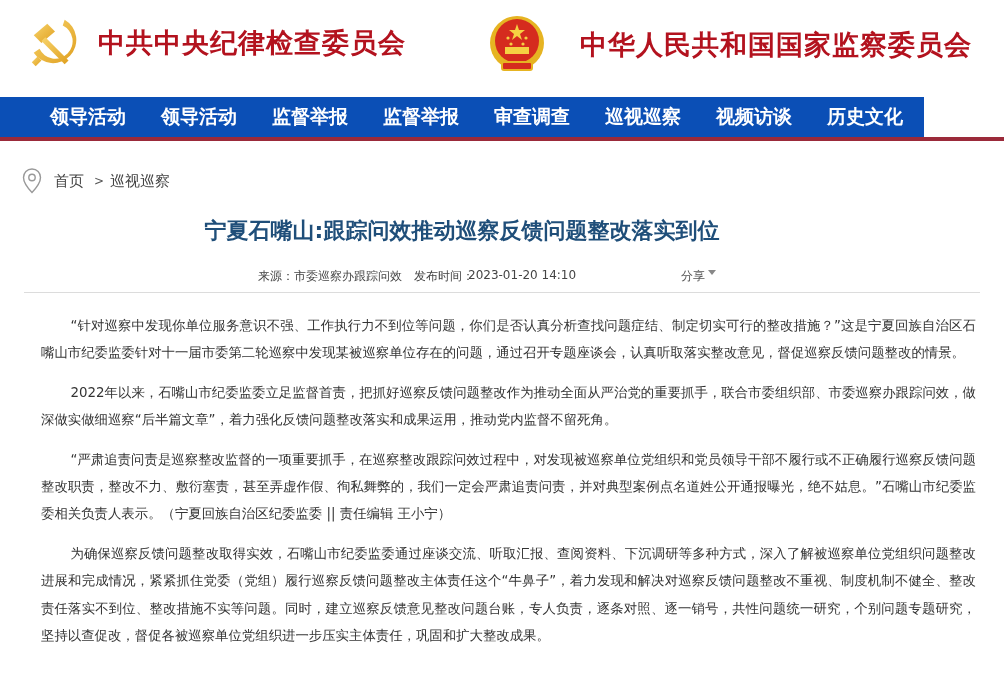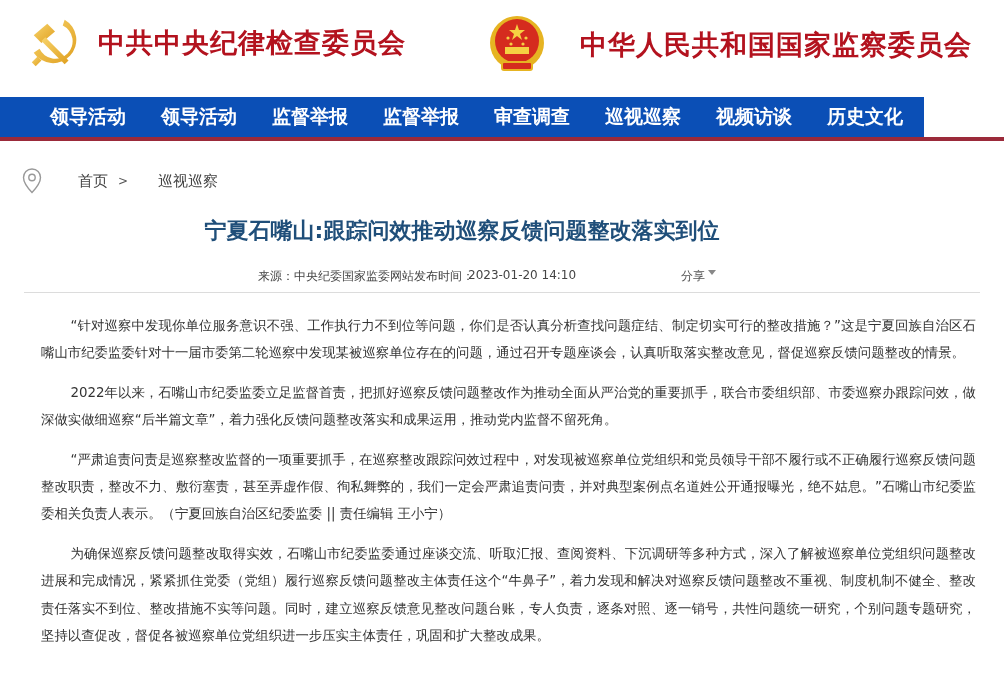--- a/index.html
+++ b/index.html
@@ -16,21 +16,21 @@
 
   .emblem-party { width: 58px; height: 58px; }
   .emblem-nation { width: 62px; height: 62px; }
 
   .nav { position: absolute; left: 0; top: 97px; width: 924px; height: 40px; background: #0b4fb6; display: flex; align-items: center; padding-left: 50px; }
   .nav-strip { position: absolute; left: 0; top: 137px; width: 1004px; height: 4px; background: #9b2a3a; }
   .nav-item { font-family: "DejaVu Serif", "Liberation Serif", serif; font-weight: bold; color: #fff; font-size: 19px; margin-right: 35px; white-space: nowrap; letter-spacing: 0px; cursor: pointer; }
 
   .breadcrumb { position: absolute; left: 22px; top: 168px; display: flex; align-items: center; font-size: 15px; color: #444; }
   .pin-icon { width: 20px; height: 26px; margin-right: 12px; }
-  .crumb { color: #444; cursor: pointer; margin-left: 24px; }
+  .crumb { color: #444; cursor: pointer; }
   .crumb-sep { margin: 0 6px 0 10px; font-size: 12px; color: #555; }
 
   .article-title { position: absolute; left: 0; width: 924px; top: 216px; text-align: center; font-size: 22px; font-weight: bold; color: #1f4e79; letter-spacing: 0px; }
 
   .meta { position: absolute; top: 268px; left: 0; width: 1004px; font-size: 12px; color: #444; }
   .meta-source { position: absolute; left: 258px; }
   .meta-time-label { position: absolute; left: 414px; }
   .meta-time { position: absolute; left: 468px; }
   .share { position: absolute; left: 681px; display: flex; cursor: pointer; color: #555; }
   .caret { width: 0; height: 0; border-left: 4px solid transparent; border-right: 4px solid transparent; border-top: 5px solid #888; margin-left: 3px; margin-top: 2px; }
@@ -94,21 +94,21 @@
     <circle cx="10" cy="9.5" r="3.2" fill="none" stroke="#999" stroke-width="1.4"></circle>
   </svg>
   <span class="crumb">首页</span>
   <span class="crumb-sep">&gt;</span>
   <span class="crumb">巡视巡察</span>
 </div>
 
 <h1 class="article-title">宁夏石嘴山:跟踪问效推动巡察反馈问题整改落实到位</h1>
 
 <div class="meta">
-  <span class="meta-source">来源：中央纪委国家监委网站</span>
+  <span class="meta-source">来源：市委巡察办跟踪问效</span>
   <span class="meta-time-label">发布时间：</span>
   <span class="meta-time">2023-01-20 14:10</span>
   <span class="share">
     <span>分享</span>
     <span class="caret"></span>
   </span>
 </div>
 
 <div class="divider"></div>
 

